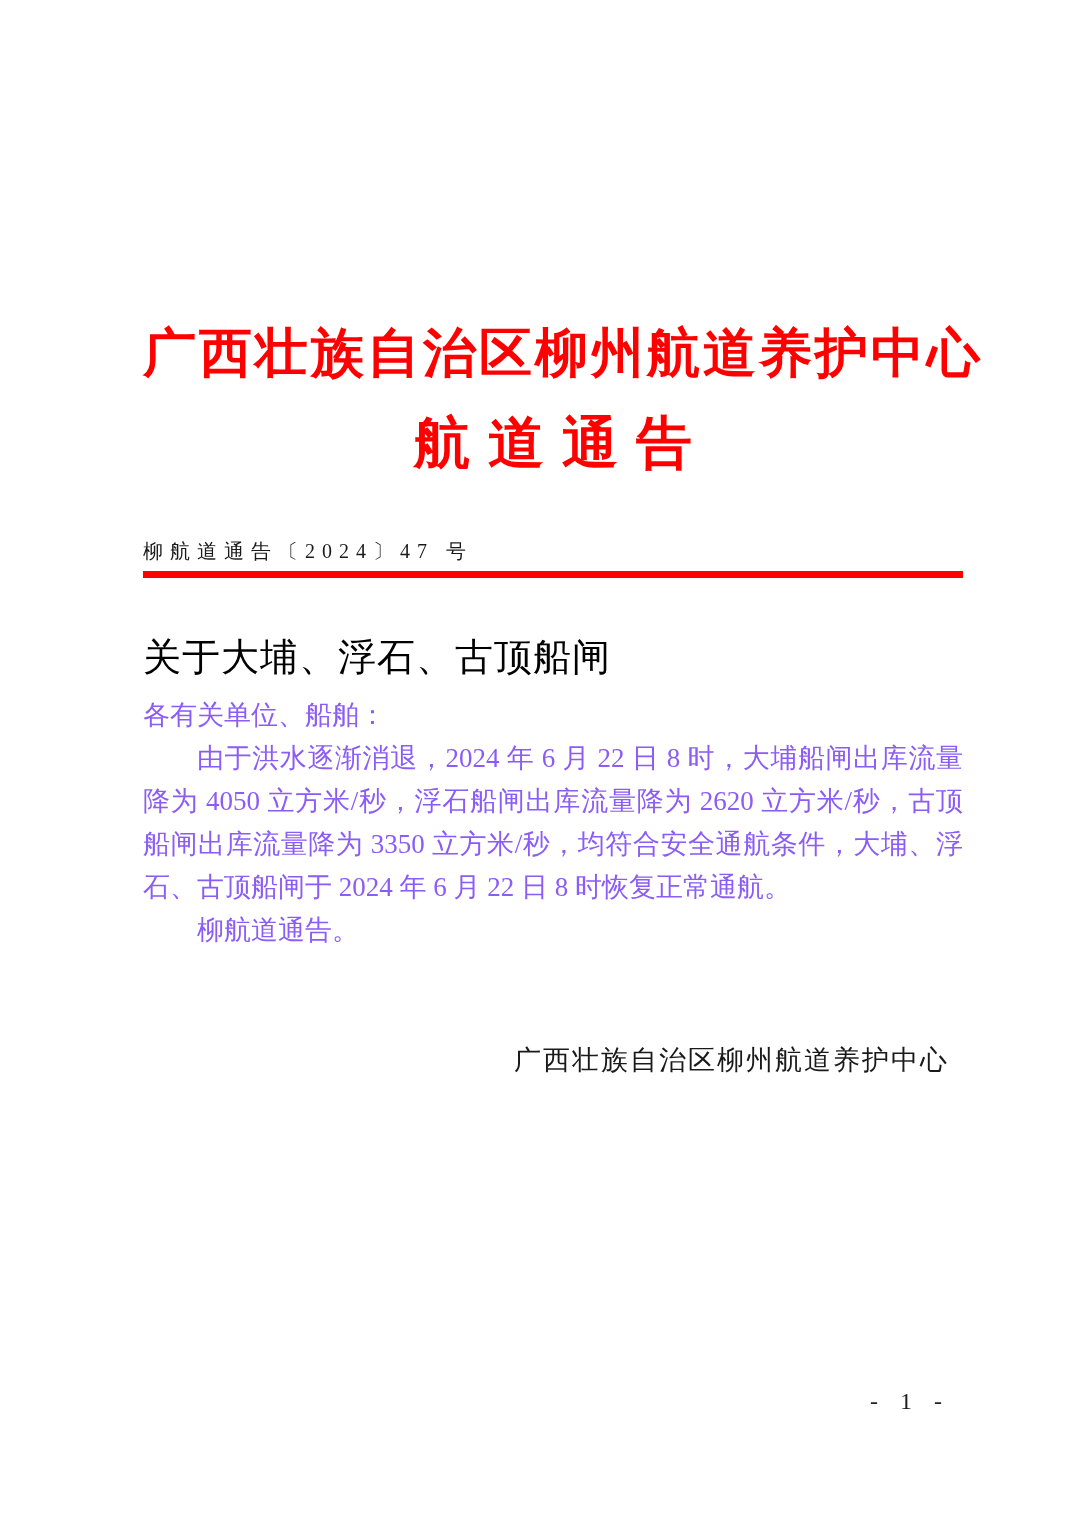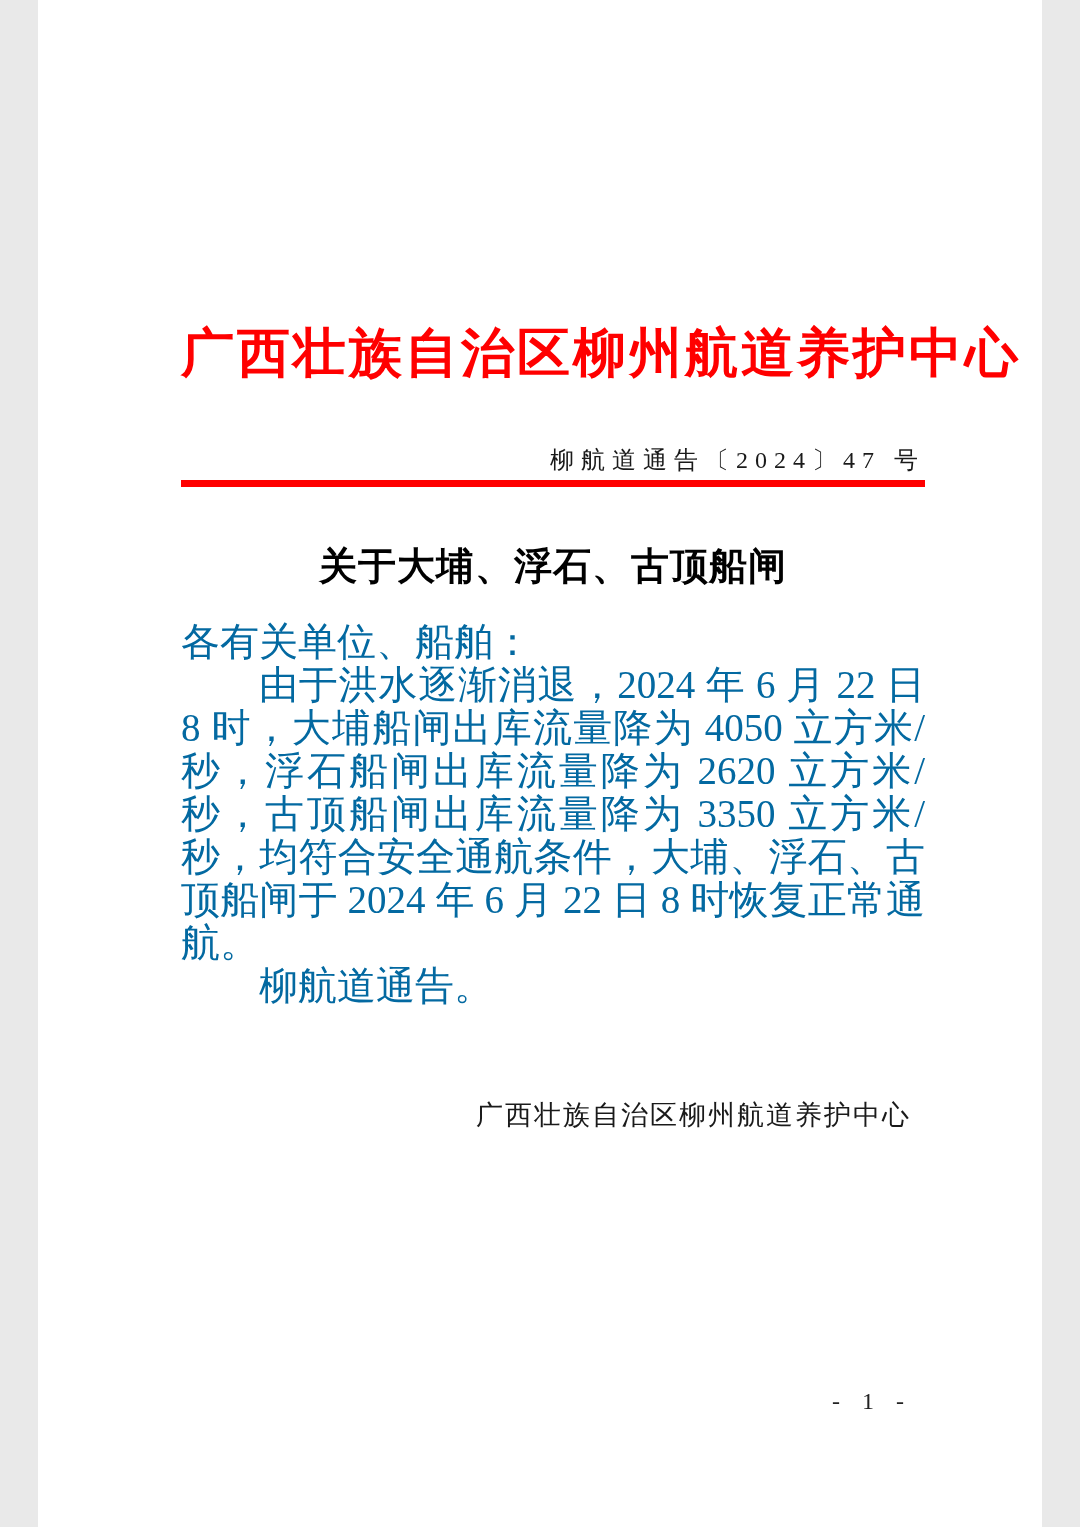--- a/index.html
+++ b/index.html
@@ -1,19 +1,19 @@
 <!DOCTYPE html>
 <html><head>
 <meta charset="utf-8">
 <style>
   * { margin: 0; padding: 0; box-sizing: border-box; }
   html, body { background: #e9e9e9; }
   .page {
     position: relative;
-    width: 1004px;
+    width: 1080px;
     height: 1527px;
     margin: 0 auto;
     background: #ffffff;
     font-family: "Liberation Serif", "DejaVu Serif", serif;
     color: #111111;
     overflow: hidden;
   }
   .content {
     padding: 0 117px 0 143px;
   }
@@ -33,53 +33,52 @@
   .type-line {
     margin-top: 27px;
     font-size: 56px;
     line-height: 64px;
     letter-spacing: 18px;
     text-indent: 18px; 
     white-space: nowrap;
   }
   .doc-number {
     margin-top: 60px;
-    text-align: right;
-    font-size: 24px;
+    text-align: left;
+    font-size: 20px;
     line-height: 32px;
     letter-spacing: 7px;
     color: #1a1a1a;
     white-space: nowrap;
   }
   .red-rule {
     margin-top: 4px;
     height: 7px;
     background: #ff0000;
   }
   
   .subject {
     margin-top: 56px;
-    text-align: center;
     font-family: "Liberation Sans", "DejaVu Sans", sans-serif;
-    font-weight: bold;
+    font-weight: normal;
     color: #000000;
   }
   .subject .line {
     font-size: 38px;
     line-height: 46px;
     letter-spacing: 1px;
   }
   
   .body-block {
-    margin-top: 31px;
-    font-size: 39px;
+    margin-top: 14px;
+    font-size: 27px;
     line-height: 43px;
     text-align: justify;
     text-justify: inter-ideograph;
-    color: #0369a1;
+    color: #8b5cf6;
   }
   .body-block p.indent { text-indent: 2em; }
   
   .signature {
     margin-top: 86px;
     text-align: right;
     padding-right: 14px;
     font-size: 27px;
     color: #1a1a1a;
   }
@@ -111,20 +110,21 @@
   }
 </style>
 </head>
 <body>
 
 <div class="page">
   <div class="content">
 
     <div class="doc-header">
       <div class="org-line">广西壮族自治区柳州航道养护中心</div>
+      <div class="type-line">航道通告</div>
     </div>
 
     <div class="doc-number">柳航道通告〔2024〕47 号</div>
 
     <div class="red-rule"></div>
 
     <div class="subject">
       <div class="line">关于大埔、浮石、古顶船闸</div>
     </div>
 

